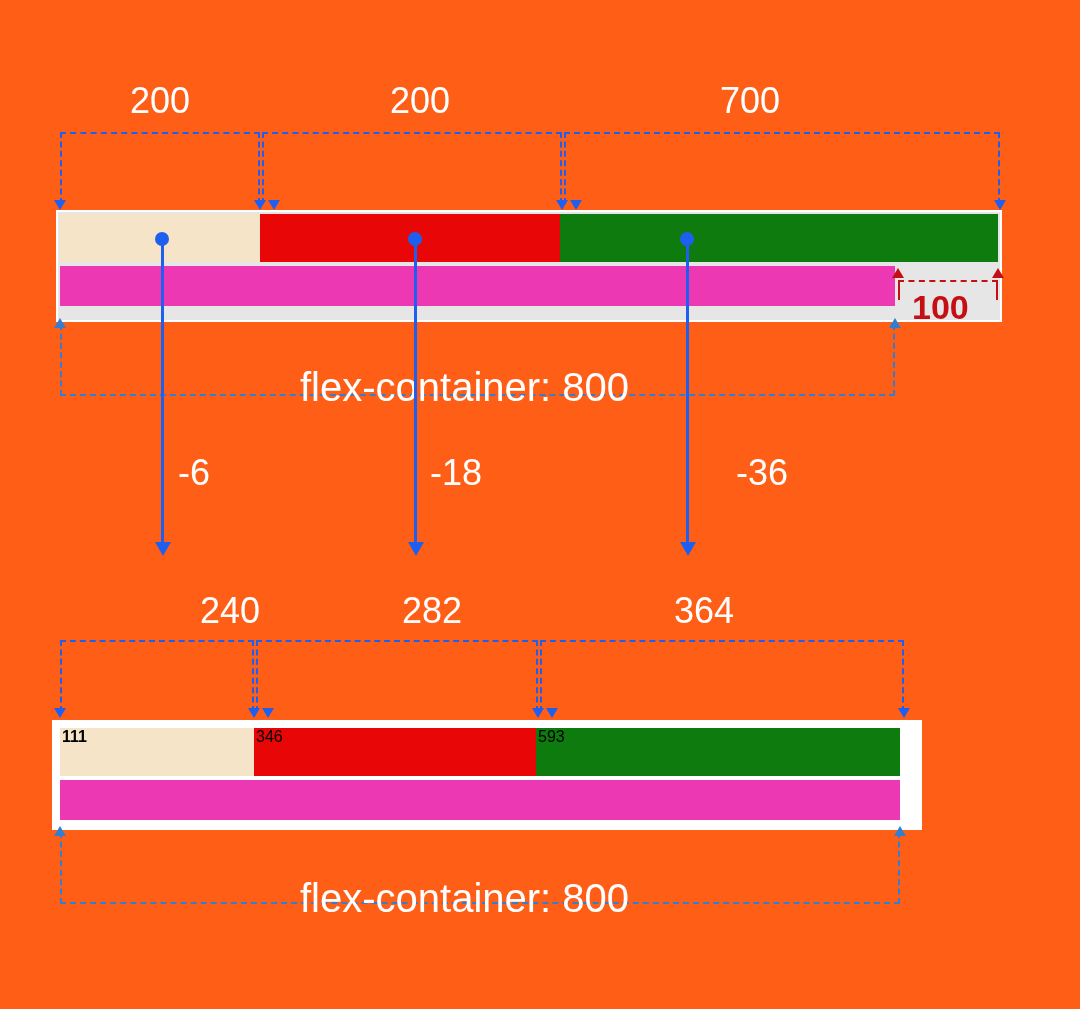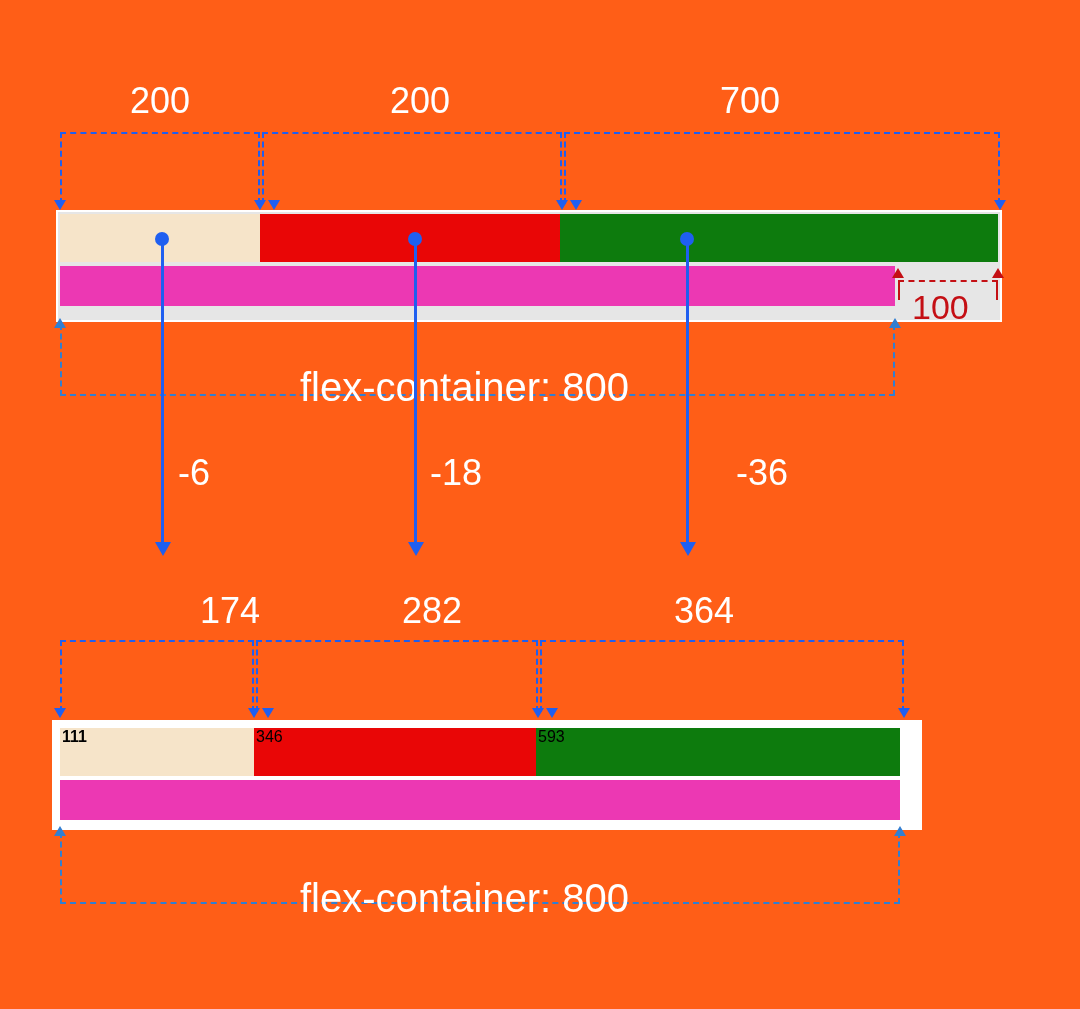--- a/index.html
+++ b/index.html
@@ -65,21 +65,21 @@
   .arrow-up-red {
     position:absolute; width:0;height:0;
     border-left:6px solid transparent;
     border-right:6px solid transparent;
     border-bottom:10px solid #c40f14;
   }
   .overflow-label {
     position:absolute;
     color:#c40f14;
     font-size:34px;
-    font-weight:400;
+    font-weight:700;
   }
   
   .connector-dot {
     position:absolute;
     width:14px;height:14px;border-radius:50%;
     background:#1f5ff0;
   }
   .connector-line {
     position:absolute;
     width:3px;
@@ -149,21 +149,21 @@
 <div class="connector-line" style="left:686px; top:244px; height:300px;"></div>
 
 <div class="connector-arrow" style="left:155px; top:542px;"></div>
 <div class="connector-arrow" style="left:408px; top:542px;"></div>
 <div class="connector-arrow" style="left:680px; top:542px;"></div>
 
 <div class="label-white" style="left:178px; top:452px;">-6</div>
 <div class="label-white" style="left:430px; top:452px;">-18</div>
 <div class="label-white" style="left:736px; top:452px;">-36</div>
 
-<div class="label-white" style="left:200px; top:590px;">174</div>
+<div class="label-white" style="left:200px; top:590px;">240</div>
 <div class="label-white" style="left:402px; top:590px;">282</div>
 <div class="label-white" style="left:674px; top:590px;">364</div>
 
 <div class="bracket-top" style="left:60px;  top:640px; width:194px;"></div>
 <div class="bracket-top" style="left:256px; top:640px; width:282px;"></div>
 <div class="bracket-top" style="left:540px; top:640px; width:364px;"></div>
 <div class="arrow-down-small" style="left:54px;  top:708px;"></div>
 <div class="arrow-down-small" style="left:248px; top:708px;"></div>
 <div class="arrow-down-small" style="left:262px; top:708px;"></div>
 <div class="arrow-down-small" style="left:532px; top:708px;"></div>

